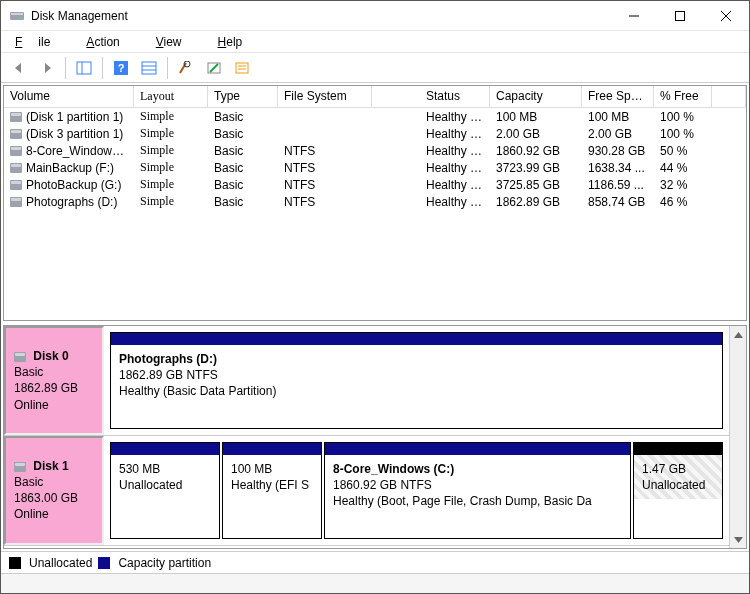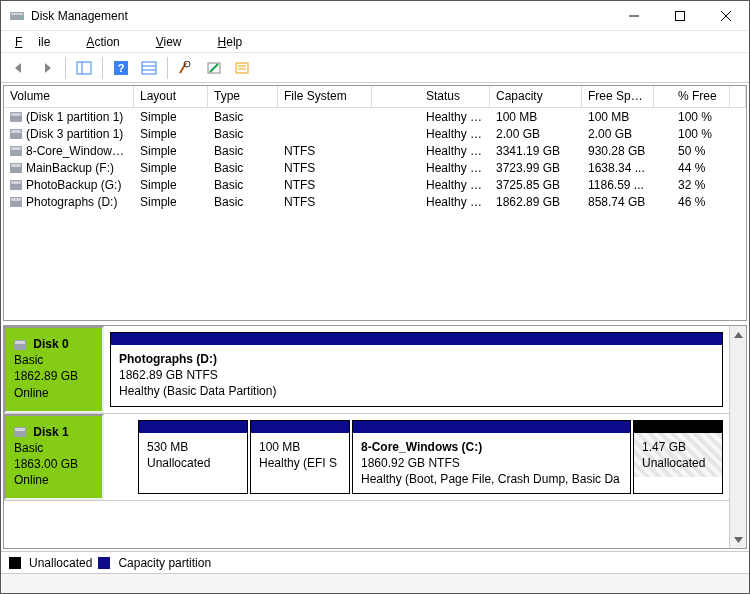--- a/index.html
+++ b/index.html
@@ -21,26 +21,26 @@
   
   .listpane { flex:0 0 236px; border:1px solid #999; margin:2px; overflow:hidden; display:flex; flex-direction:column; background:#fff;}
   .listheader { display:flex; height:22px; background:#fff; border-bottom:1px solid #ddd;}
   .listheader .hcell { border-right:1px solid #ddd; padding:3px 6px; font-size:12px; overflow:hidden; white-space:nowrap; text-overflow:ellipsis;}
   .listbody { flex:1; overflow:auto;}
   .row { display:flex; height:17px; align-items:center;}
   .row .cell { padding:0 6px; font-size:12px; overflow:hidden; white-space:nowrap; text-overflow:ellipsis;}
   .vol-ico { display:inline-block; width:12px; height:10px; background:#9ca3af; margin-right:4px; vertical-align:middle; position:relative; border-radius:1px;}
   .vol-ico::before{content:"";position:absolute;left:1px;top:1px;right:1px;height:3px;background:#d1d5db;border-radius:1px;}
   
-  .c0{width:130px;} .c1{width:74px;} .c2{width:70px;} .c3{width:94px;} .c4{width:70px;margin-left:48px;} .c5{width:92px;} .c6{width:72px;} .c7{width:58px;margin-left:18px;} .c8{flex:1;}
+  .c0{width:130px;} .c1{width:74px;font-family:Liberation Serif, serif;} .c2{width:70px;} .c3{width:94px;} .c4{width:70px;margin-left:48px;} .c5{width:92px;} .c6{width:72px;} .c7{width:58px;} .c8{flex:1;}
   
   .graphpane { flex:1; margin:2px; border:1px solid #999; overflow:hidden; display:flex;}
   .graphcontent { flex:1; overflow:auto;}
   .diskrow { display:flex; border-bottom:1px solid #ccc; background:#fff;}
-  .disklabel { width:100px; border:2px inset #eee; background:#84cc16; padding:8px 8px; font-size:12px; line-height:1.35;}
+  .disklabel { width:100px; border:2px inset #eee; background:#f9a8d4; padding:20px 8px; font-size:12px; line-height:1.35;}
   .diskparts { flex:1; padding:6px; display:flex; gap:2px;}
   .part { border:1px solid #000; display:flex; flex-direction:column; font-size:12px; overflow:hidden; min-width:0;}
   .part .hdr { height:12px; flex-shrink:0;}
   .part .body { padding:6px 8px; line-height:1.35; white-space:nowrap; overflow:hidden;}
   .hdr-primary { background:#0b0b8c;}
   .hdr-unalloc { background:#000;}
   .unalloc-body { background: repeating-linear-gradient(45deg,#e5e5e5,#e5e5e5 4px,#f7f7f7 4px,#f7f7f7 8px);}
   .scrollbar-v { width:17px; background:#f0f0f0; border-left:1px solid #ccc; position:relative;}
   .sb-arrow { width:17px; height:17px; display:flex; align-items:center; justify-content:center; background:#f0f0f0;}
   .sb-arrow.top{position:absolute;top:0;}
@@ -176,21 +176,21 @@
           <div class="cell c5">2.00 GB</div>
           <div class="cell c6">2.00 GB</div>
           <div class="cell c7">100 %</div>
         </div>
         <div class="row">
           <div class="cell c0"><span class="vol-ico"></span><span>8-Core_Windows (...</span></div>
           <div class="cell c1">Simple</div>
           <div class="cell c2">Basic</div>
           <div class="cell c3">NTFS</div>
           <div class="cell c4">Healthy (B...</div>
-          <div class="cell c5">3341.19 GB</div>
+          <div class="cell c5">1860.92 GB</div>
           <div class="cell c6">930.28 GB</div>
           <div class="cell c7">50 %</div>
         </div>
         <div class="row">
           <div class="cell c0"><span class="vol-ico"></span><span>MainBackup (F:)</span></div>
           <div class="cell c1">Simple</div>
           <div class="cell c2">Basic</div>
           <div class="cell c3">NTFS</div>
           <div class="cell c4">Healthy (B...</div>
           <div class="cell c5">3723.99 GB</div>
@@ -227,21 +227,21 @@
           <div class="diskparts">
             <div class="part" style="flex: 1 1 0%;">
               <div class="hdr hdr-primary"></div>
               <div class="body "><b>Photographs  (D:)</b><br>1862.89 GB NTFS<br>Healthy (Basic Data Partition)</div>
             </div>
           </div>
         </div>
         <div class="diskrow">
           <div class="disklabel"><span class="vol-ico"></span> <b>Disk 1</b><br>Basic<br>1863.00 GB<br>Online</div>
           <div class="diskparts">
-            <div class="part" style="width: 110px; margin-left: 28px;">
+            <div class="part" style="width: 110px;">
               <div class="hdr hdr-primary"></div>
               <div class="body ">530 MB<br>Unallocated</div>
             </div>
             <div class="part" style="width: 100px;">
               <div class="hdr hdr-primary"></div>
               <div class="body ">100 MB<br>Healthy (EFI S</div>
             </div>
             <div class="part" style="flex: 1 1 0%;">
               <div class="hdr hdr-primary"></div>
               <div class="body "><b>8-Core_Windows  (C:)</b><br>1860.92 GB NTFS<br>Healthy (Boot, Page File, Crash Dump, Basic Da</div>

